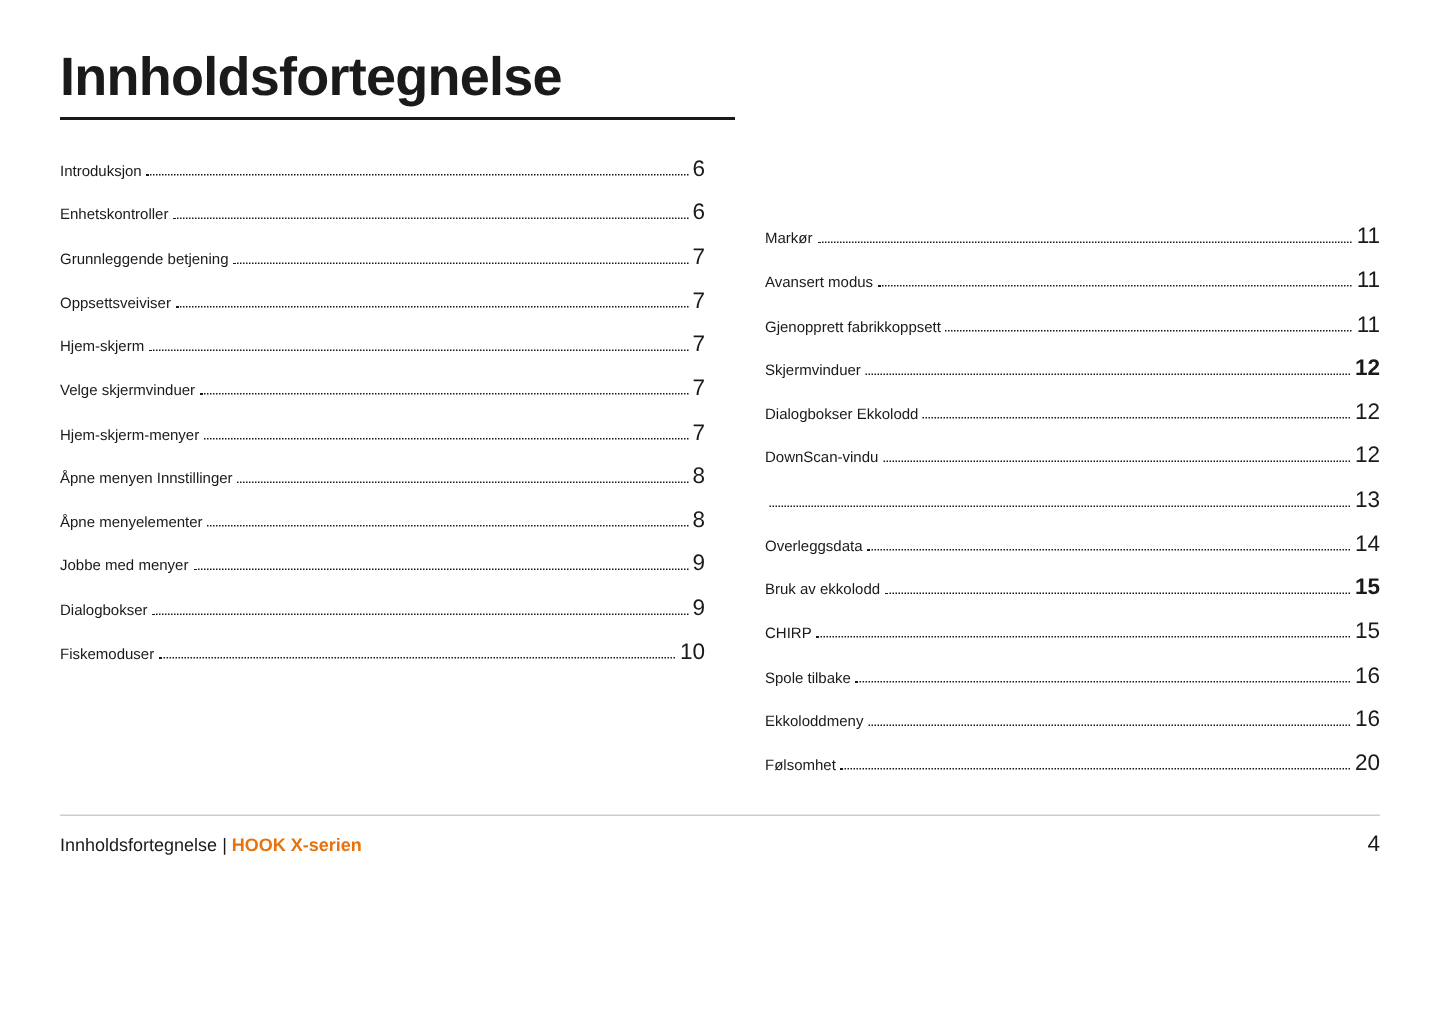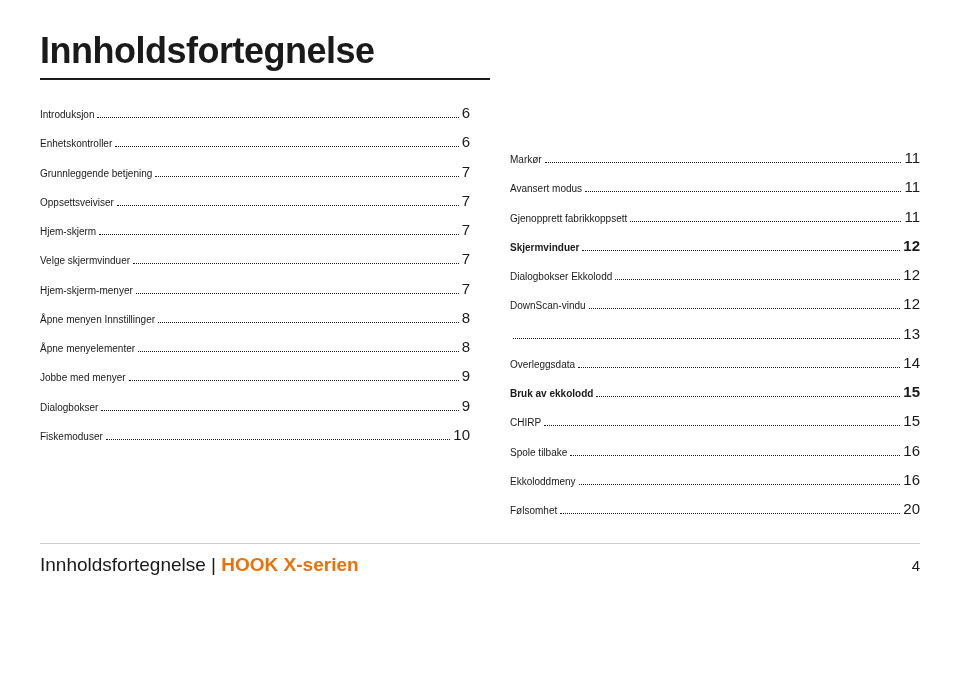--- a/index.html
+++ b/index.html
@@ -71,21 +71,21 @@
       line-height: 1.55;
     }
 
     .toc-entry .entry-text {
       font-size: 10px;
       color: #1a1a1a;
       white-space: nowrap;
     }
 
     .toc-entry .entry-text.bold {
-      font-weight: bold;
+      font-weight: normal;
       text-align: right;
     }
 
     .toc-entry .dots {
       flex: 1;
       border-bottom: 1px dotted #1a1a1a;
       margin: 0 3px 3px 3px;
       min-width: 10px;
     }
 
@@ -102,21 +102,21 @@
     .footer {
       display: flex;
       justify-content: space-between;
       align-items: center;
       margin-top: 20px;
       padding-top: 10px;
       border-top: 1px solid #cccccc;
     }
 
     .footer-left {
-      font-size: 19px;
+      font-size: 12px;
       color: #1a1a1a;
     }
 
     .footer-left .separator {
       color: #1a1a1a;
     }
 
     .footer-left .brand {
       color: #e8720c;
       font-weight: bold;

